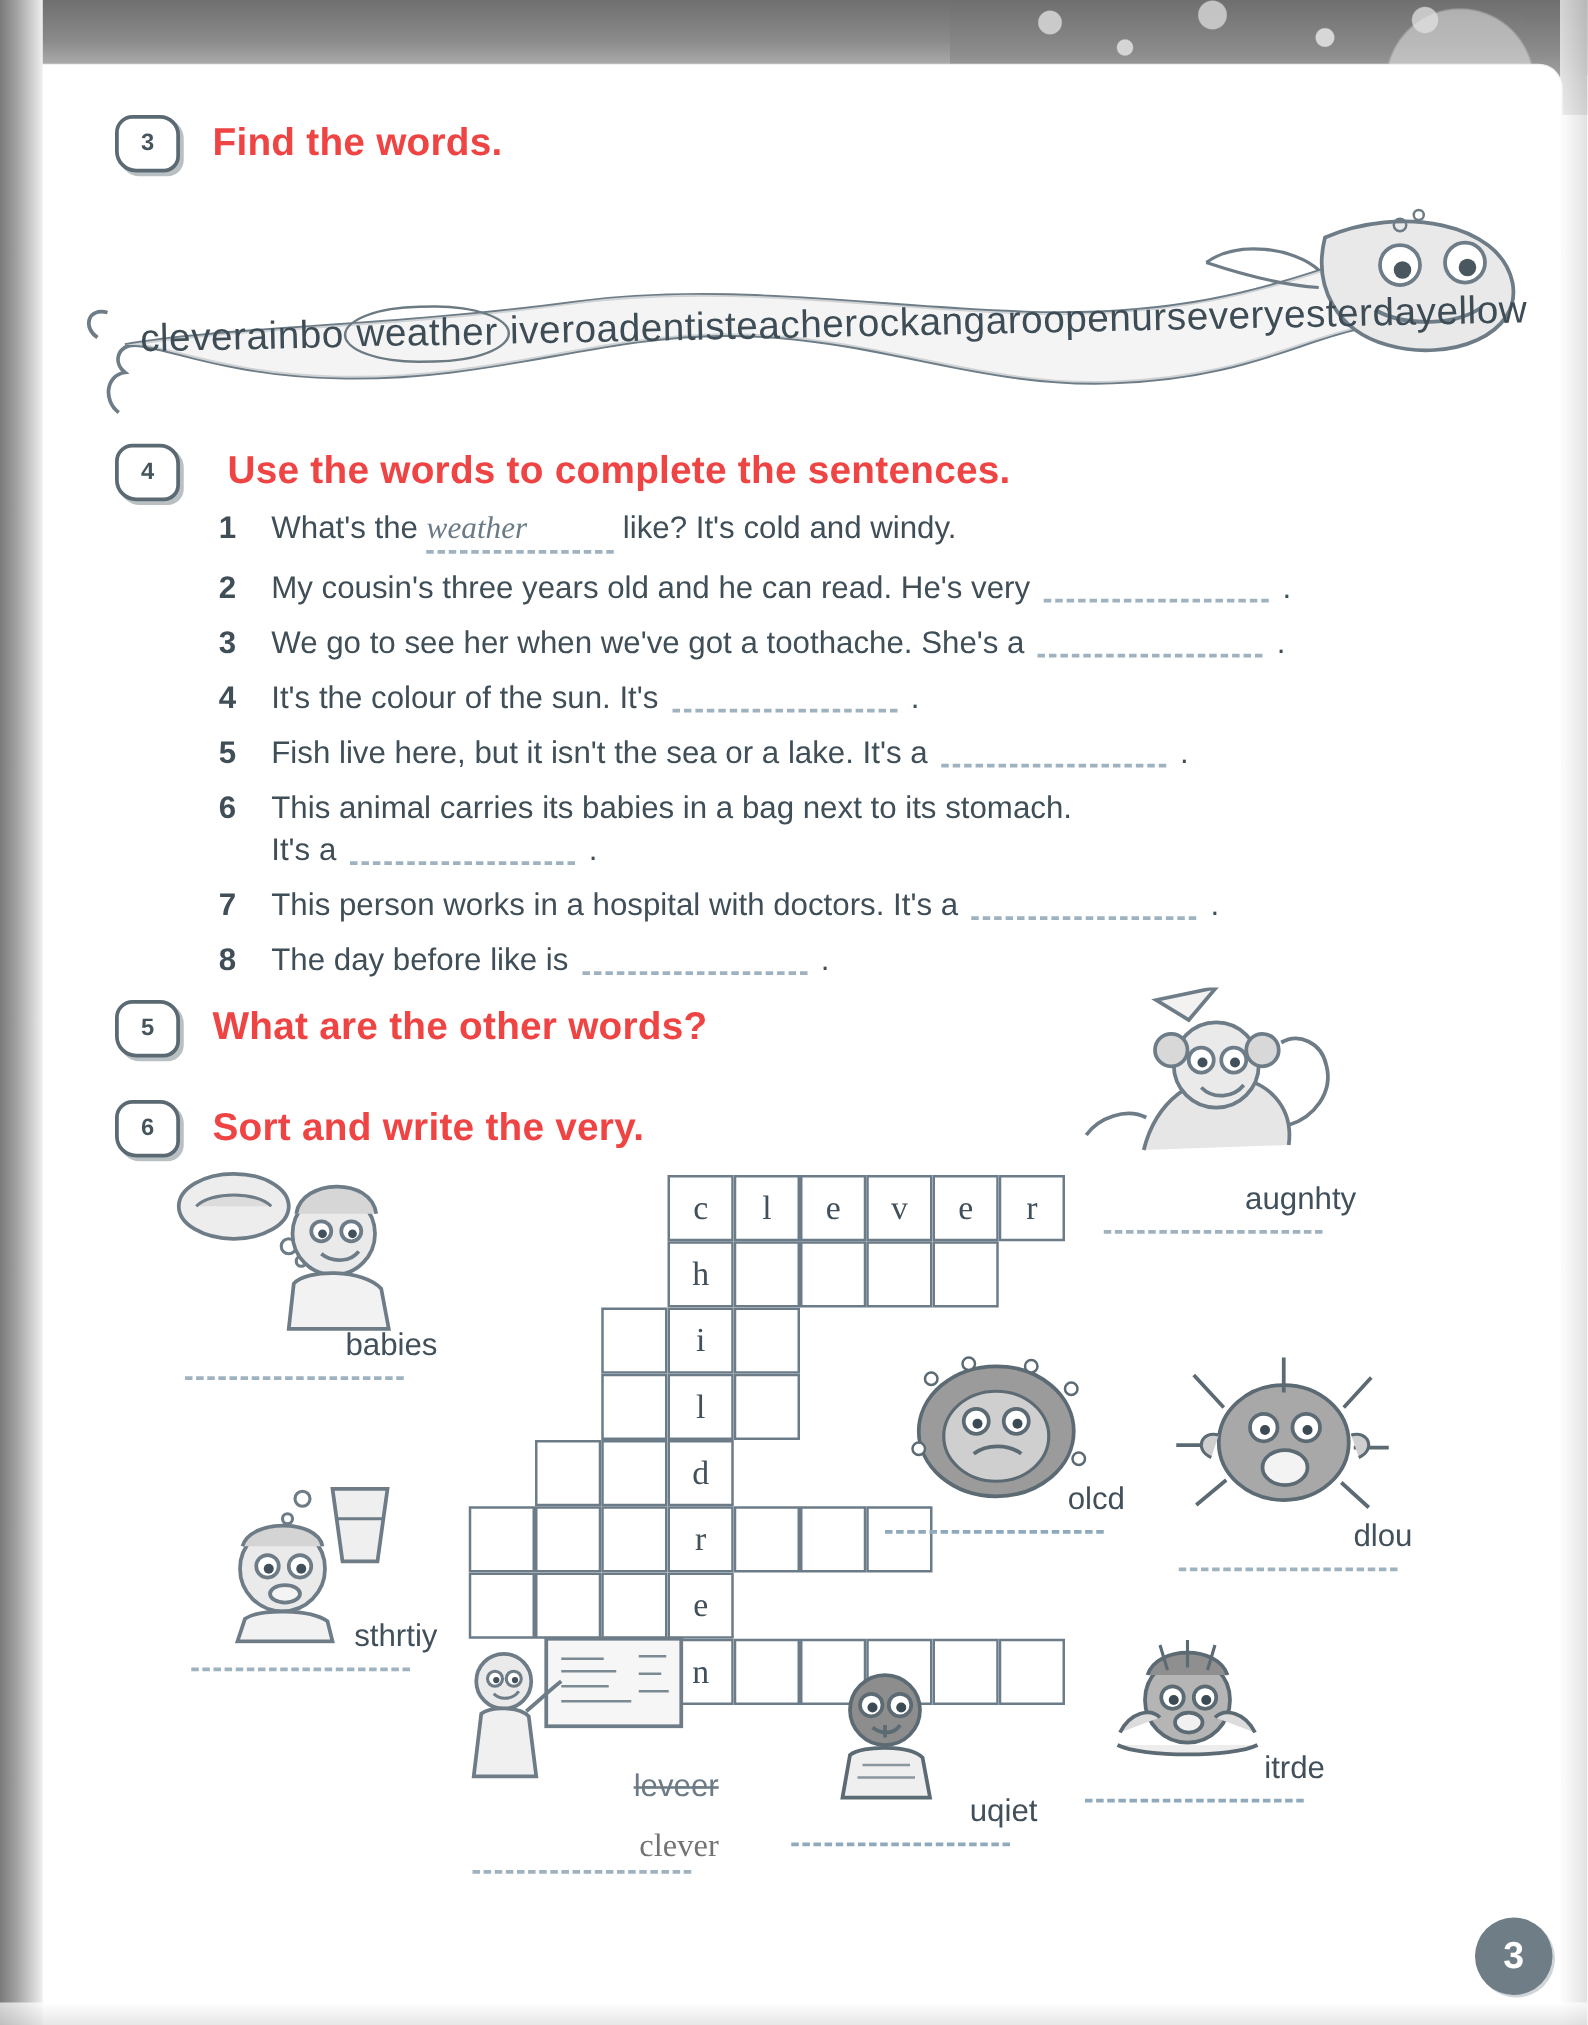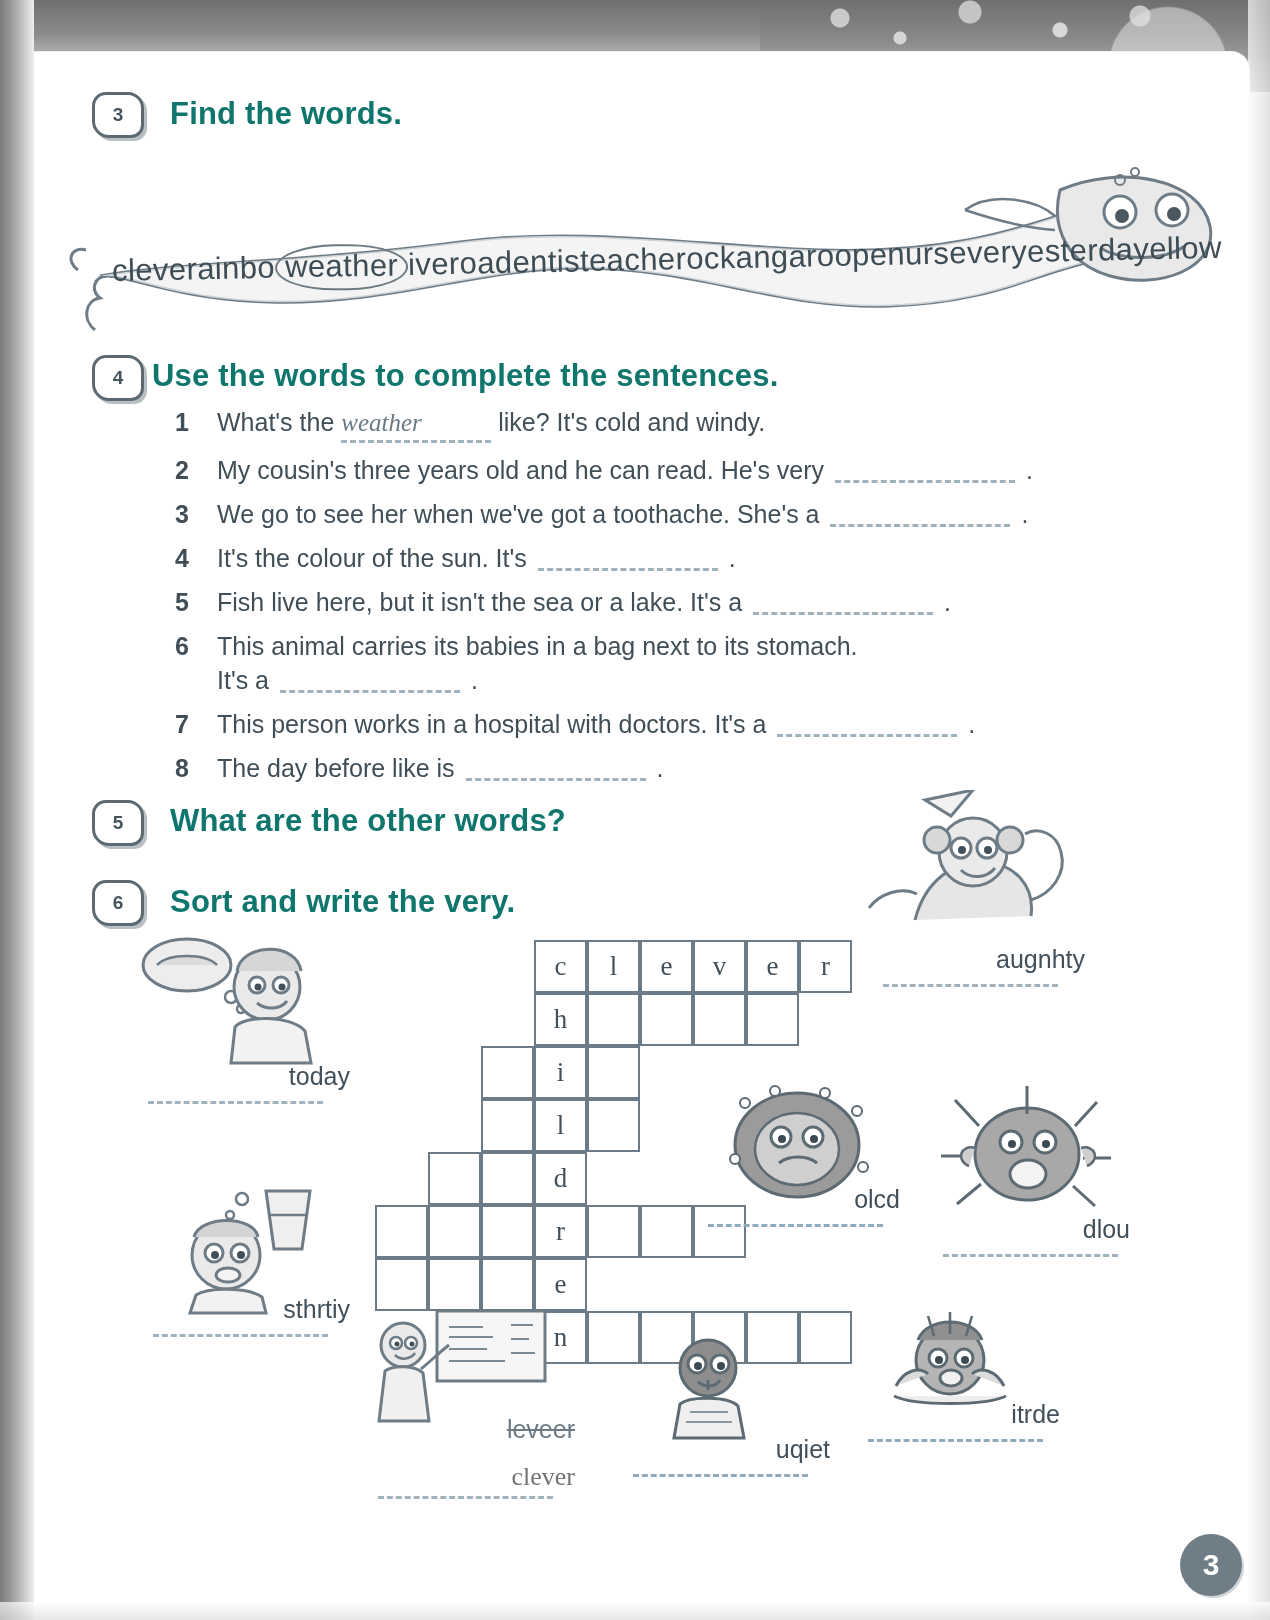--- a/index.html
+++ b/index.html
@@ -58,21 +58,21 @@
   .num-badge{
     position:absolute;width:46px;height:40px;
     background:#ffffff;
     border:3px solid #5b6a72;
     border-radius:14px 16px 13px 17px;
     box-shadow:3px 3px 0 #b9c0c4;
     display:flex;align-items:center;justify-content:center;
     font-weight:bold;font-size:19px;color:#46555d;
   }
   .ex-title{
-    position:absolute;font-size:31px;font-weight:bold;color:#0f766e;
+    position:absolute;font-size:31px;font-weight:bold;color:#ef4444;
     letter-spacing:.2px;
   }
 
   
   .snake-wrap{position:absolute;left:60px;top:150px;width:1160px;height:185px;}
   .snake-letters{
     position:absolute;left:52px;top:88px;width:1060px;
     font-size:31px;color:#3d4c55;letter-spacing:.4px;
     white-space:nowrap;
     transform:rotate(-1.2deg);
@@ -188,21 +188,21 @@
     <circle cx="1075" cy="22" r="4" fill="none" stroke="#6d7c86" stroke-width="2"></circle>
   </svg>
   <div class="snake-letters">
     <span>cleverainbo</span><span class="ring">weather</span><span>iveroadentisteacherockangaroopenurseveryesterdayellow</span>
   </div>
 </div>
 
 <div class="num-badge" style="left:92px;top:355px;">
   <span>4</span>
 </div>
-<div class="ex-title" style="left:152px;top:358px;">Use the words to complete the sentences.</div>
+<div class="ex-title" style="left:182px;top:358px;">Use the words to complete the sentences.</div>
 
 <div class="sentences">
 
   <div class="s-row">
     <div class="s-num">1</div>
     <div class="s-text">
       <span>What's the</span>
       <span class="filled">weather</span>
       <span>like? It's cold and windy.</span>
     </div>
@@ -364,21 +364,21 @@
     <path d="M102,36 C106,8 162,6 166,36" fill="#d6d6d6" stroke="#6d7c86" stroke-width="3"></path>
     <circle cx="122" cy="50" r="8" fill="#fff" stroke="#6d7c86" stroke-width="3"></circle>
     <circle cx="146" cy="50" r="8" fill="#fff" stroke="#6d7c86" stroke-width="3"></circle>
     <circle cx="123" cy="52" r="3.5" fill="#41505a"></circle>
     <circle cx="147" cy="52" r="3.5" fill="#41505a"></circle>
     <path d="M122,68 C132,76 146,74 152,66" fill="none" stroke="#6d7c86" stroke-width="3"></path>
     <path d="M100,92 C110,80 156,80 170,96 L176,128 L96,128 Z" fill="#f2f2f2" stroke="#6d7c86" stroke-width="3"></path>
   </svg>
 </div>
 <div class="pic-item" style="left:120px;top:1062px;width:230px;">
-  <div class="pic-label">today</div>
+  <div class="pic-label">babies</div>
   <div class="pic-blank"></div>
 </div>
 
 <div class="doodle" style="left:715px;top:1075px;width:165px;height:130px;">
   <svg width="165" height="130" viewBox="0 0 165 130">
     <ellipse cx="82" cy="70" rx="62" ry="52" fill="#9b9b9b" stroke="#5c6a73" stroke-width="3"></ellipse>
     <ellipse cx="82" cy="74" rx="42" ry="36" fill="#cfcfcf" stroke="#5c6a73" stroke-width="2.5"></ellipse>
     <circle cx="66" cy="62" r="10" fill="#fff" stroke="#5c6a73" stroke-width="3"></circle>
     <circle cx="98" cy="62" r="10" fill="#fff" stroke="#5c6a73" stroke-width="3"></circle>
     <circle cx="67" cy="64" r="4" fill="#3c4a53"></circle>

